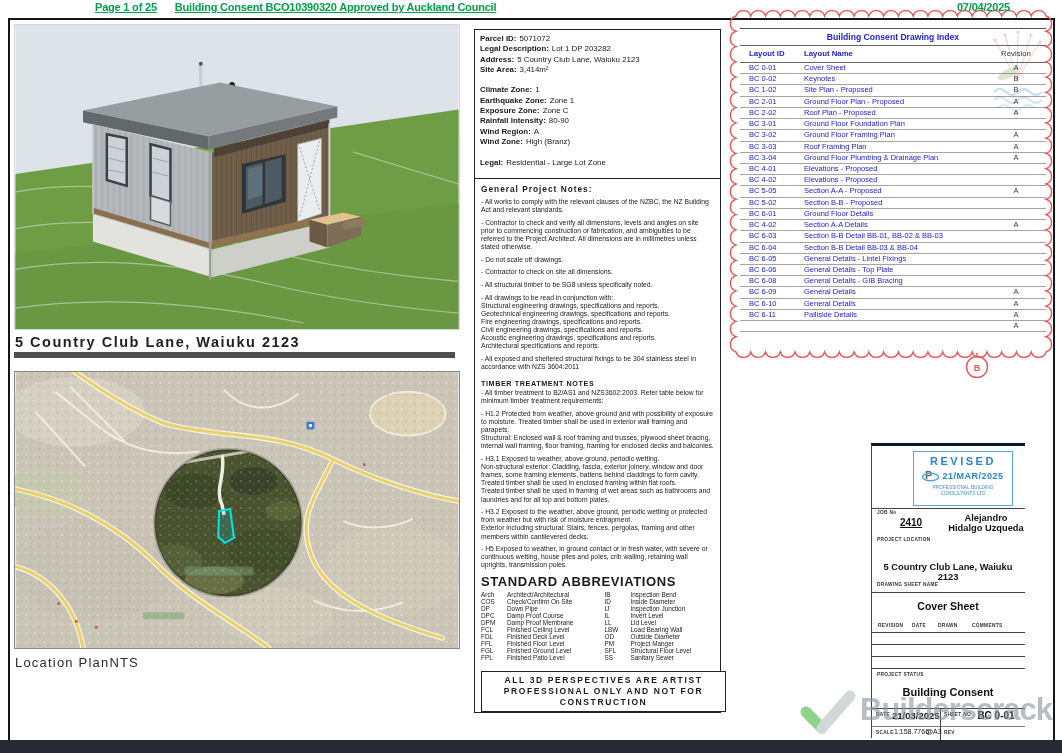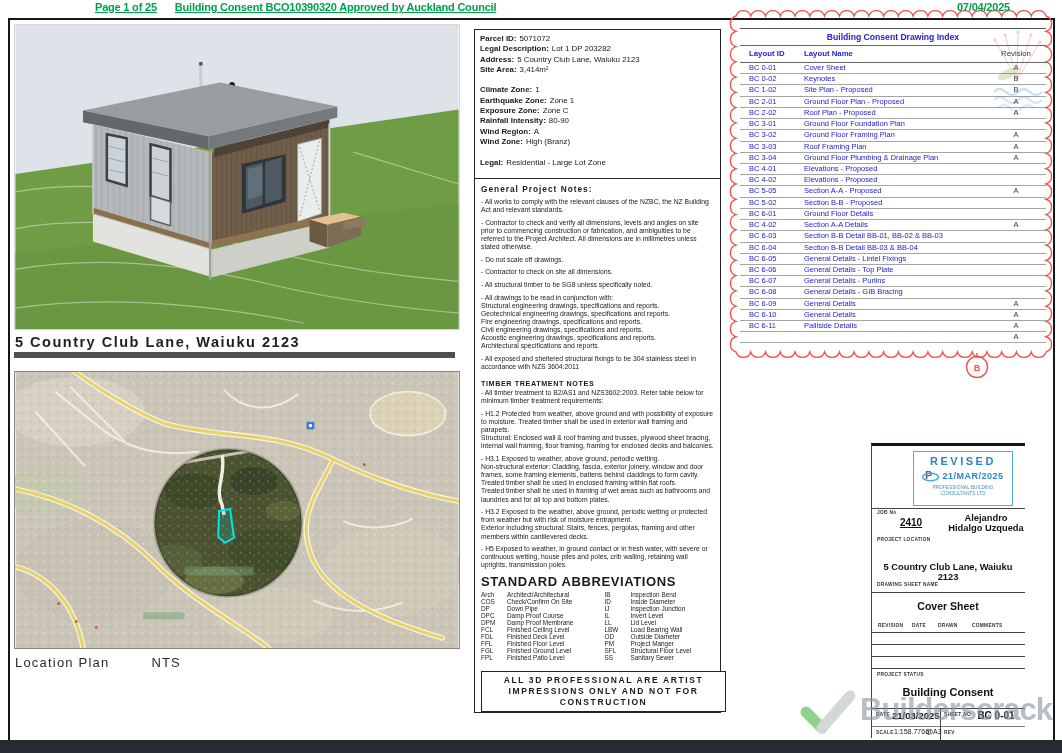--- a/index.html
+++ b/index.html
@@ -13,21 +13,21 @@
   .ghdr .dt{position:absolute;right:52px;top:0;}
   
   .pborder{position:absolute;left:8px;top:18px;width:1043px;height:720px;border:2px solid #161616;z-index:1;}
   .bottom-bar{position:absolute;left:0;bottom:0;width:100%;height:13px;background:#262b33;z-index:30;}
   
   .persp{position:absolute;left:14px;top:24px;width:446px;height:306px;z-index:2;border:1px solid #d8d8d8;box-sizing:border-box;}
   .caption{position:absolute;left:15px;top:334px;font-size:14.5px;font-weight:bold;letter-spacing:1.5px;color:#1f1f1f;z-index:2;}
   .caption-bar{position:absolute;left:14px;top:352px;width:441px;height:6px;background:#4f4f4f;z-index:2;}
   .map{position:absolute;left:14px;top:371px;width:446px;height:278px;z-index:2;border:1px solid #8a8a84;box-sizing:border-box;}
   .loc{position:absolute;left:15px;top:655px;font-size:13px;letter-spacing:1.2px;color:#2b2b2b;z-index:2;}
-  .loc .nts{margin-left:42px;}
+  .loc .nts{}
   
   .parcel{position:absolute;left:474px;top:29px;width:247px;height:168px;border:1.5px solid #222;box-sizing:border-box;
           padding:4px 5px;font-size:7.9px;line-height:10.3px;z-index:2;background:#fff;}
   .p-line{min-height:10.3px;white-space:nowrap;}
   .p-label{font-weight:bold;margin-right:3px;}
   .notes{position:absolute;left:474px;top:178px;width:247px;height:535px;border:1.5px solid #222;box-sizing:border-box;
          padding:5px 6px;z-index:2;background:#fff;overflow:hidden;}
   .gn-title{font-weight:bold;font-size:8.3px;letter-spacing:1px;margin-bottom:4px;}
   .para{font-size:6.8px;line-height:8.1px;margin-bottom:4.6px;white-space:pre-line;}
   .tt-title{font-weight:bold;font-size:7.2px;letter-spacing:.6px;margin:8px 0 1px 0;}
@@ -375,21 +375,21 @@
             <span>Structural Floor Level</span>
           </div>
           <div class="ab-row">
             <span class="ab-k">SS</span>
             <span>Sanitary Sewer</span>
           </div>
         </div>
     </div>
   </div>
 
-  <div class="disclaimer">ALL 3D PROFESSIONAL ARE ARTIST IMPRESSIONS ONLY AND NOT FOR CONSTRUCTION</div>
+  <div class="disclaimer">ALL 3D PERSPECTIVES ARE ARTIST PROFESSIONAL ONLY AND NOT FOR CONSTRUCTION</div>
 
   <svg class="pbc-faint" width="55" height="85">
     <g stroke="#e89898" stroke-width="1" fill="none">
       <line x1="27" y1="50" x2="5" y2="10"></line>
         <line x1="27" y1="50" x2="15" y2="5"></line>
       <line x1="27" y1="50" x2="28" y2="2"></line>
         <line x1="27" y1="50" x2="41" y2="5"></line>
       <line x1="27" y1="50" x2="50" y2="12"></line>
     </g>
     <g fill="#e89898">
@@ -524,25 +524,20 @@
           <span class="c-name">General Details - Lintel Fixings</span>
           <span class="c-rev"></span>
         </div>
 
         <div class="idx-row">
           <span class="c-id">BC 6-06</span>
           <span class="c-name">General Details - Top Plate</span>
           <span class="c-rev"></span>
         </div>
 
-        <div class="idx-row">
-          <span class="c-id">BC 6-07</span>
-          <span class="c-name">General Details - Purlins</span>
-          <span class="c-rev"></span>
-        </div>
 
         <div class="idx-row">
           <span class="c-id">BC 6-08</span>
           <span class="c-name">General Details - GIB Bracing</span>
           <span class="c-rev"></span>
         </div>
 
         <div class="idx-row">
           <span class="c-id">BC 6-09</span>
           <span class="c-name">General Details</span>

